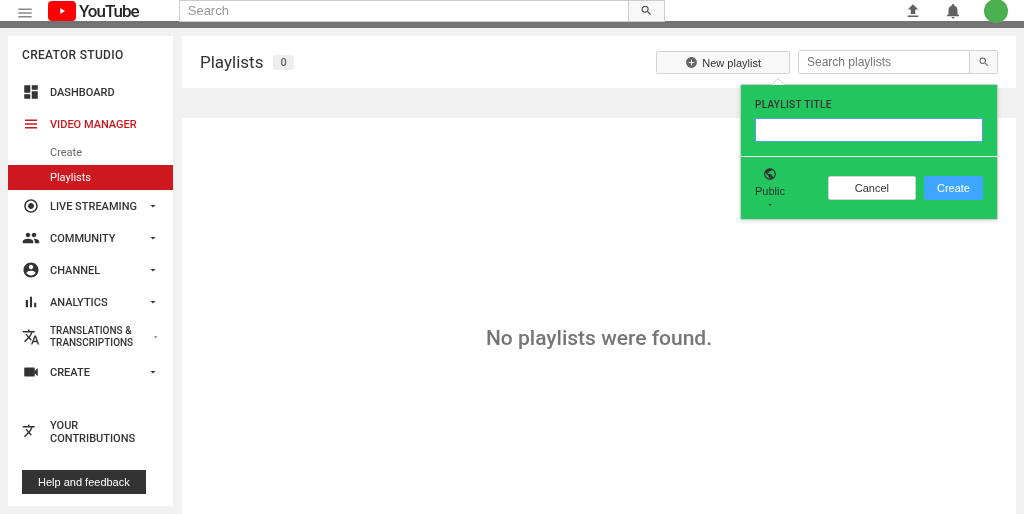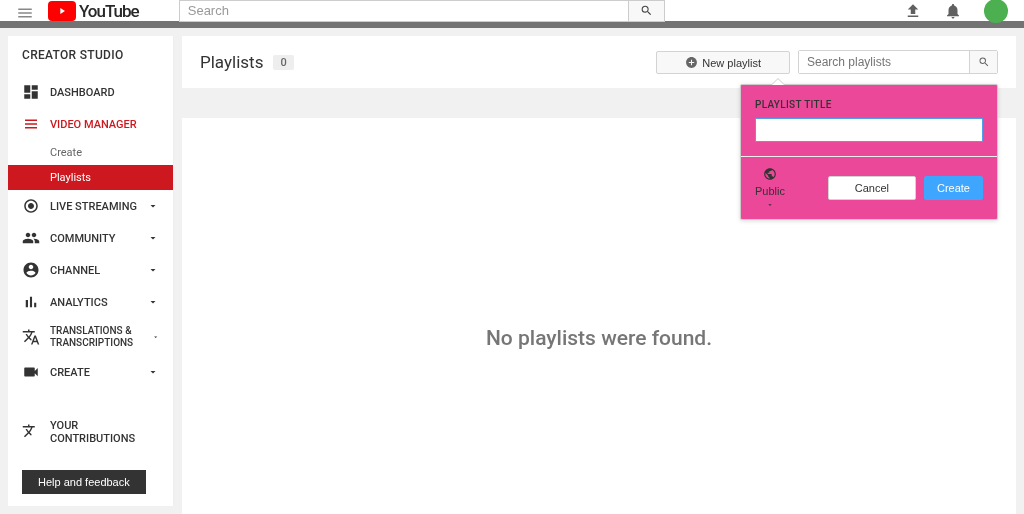--- a/index.html
+++ b/index.html
@@ -50,21 +50,21 @@
   .playlist-search { border: none; padding: 4px 8px; font-size: 12px; width: 170px; outline: none; }
   .playlist-search-btn { background: #f8f8f8; border: none; border-left: 1px solid #d3d3d3; width: 28px; display: flex; align-items: center; justify-content: center; cursor: pointer; }
   .playlist-search-btn svg { width: 12px; height: 12px; fill: #666; }
   
   .content-body { background: #fff; margin-top: 30px; height: 440px; position: relative; }
   .sort-dropdown { position: absolute; top: -24px; right: 18px; font-size: 11px; color: #666; cursor: pointer; display: flex; align-items: center; gap: 4px; }
   .sort-dropdown svg { width: 8px; height: 8px; fill: #666; }
   .empty-msg { position: absolute; top: 50%; left: 50%; transform: translate(-50%, -50%); font-size: 21px; color: #767676; font-weight: 500; }
   
   
-  .popover { position: absolute; top: 56px; right: 26px; width: 258px; background: #ec4899; border: 1px solid #ccc; border-radius: 2px; box-shadow: 0 1px 4px rgba(0,0,0,0.15); z-index: 10; }
+  .popover { position: absolute; top: 56px; right: 26px; width: 258px; background: #22c55e; border: 1px solid #ccc; border-radius: 2px; box-shadow: 0 1px 4px rgba(0,0,0,0.15); z-index: 10; }
   .popover::before { content: ''; position: absolute; top: -7px; left: 30px; width: 0; height: 0; border-left: 7px solid transparent; border-right: 7px solid transparent; border-bottom: 7px solid #ccc; }
   .popover::after { content: ''; position: absolute; top: -6px; left: 31px; width: 0; height: 0; border-left: 6px solid transparent; border-right: 6px solid transparent; border-bottom: 6px solid #fff; }
   .popover-body { padding: 14px; }
   .popover-label { font-size: 10px; font-weight: 500; color: #333; letter-spacing: 0.3px; margin-bottom: 8px; }
   .popover-input { width: 100%; border: 1px solid #54a0e8; padding: 4px 6px; font-size: 12px; outline: none; }
   .popover-footer { border-top: 1px solid #eee; padding: 10px 14px; display: flex; align-items: center; }
   .privacy-btn { display: flex; align-items: center; gap: 4px; font-size: 11px; color: #333; cursor: pointer; border: none; background: none; flex-direction: column; }
   .privacy-btn svg { width: 14px; height: 14px; fill: #333; }
   .privacy-btn .tri { width: 8px; height: 8px; fill: #333; }
   .footer-actions { margin-left: auto; display: flex; gap: 8px; }

